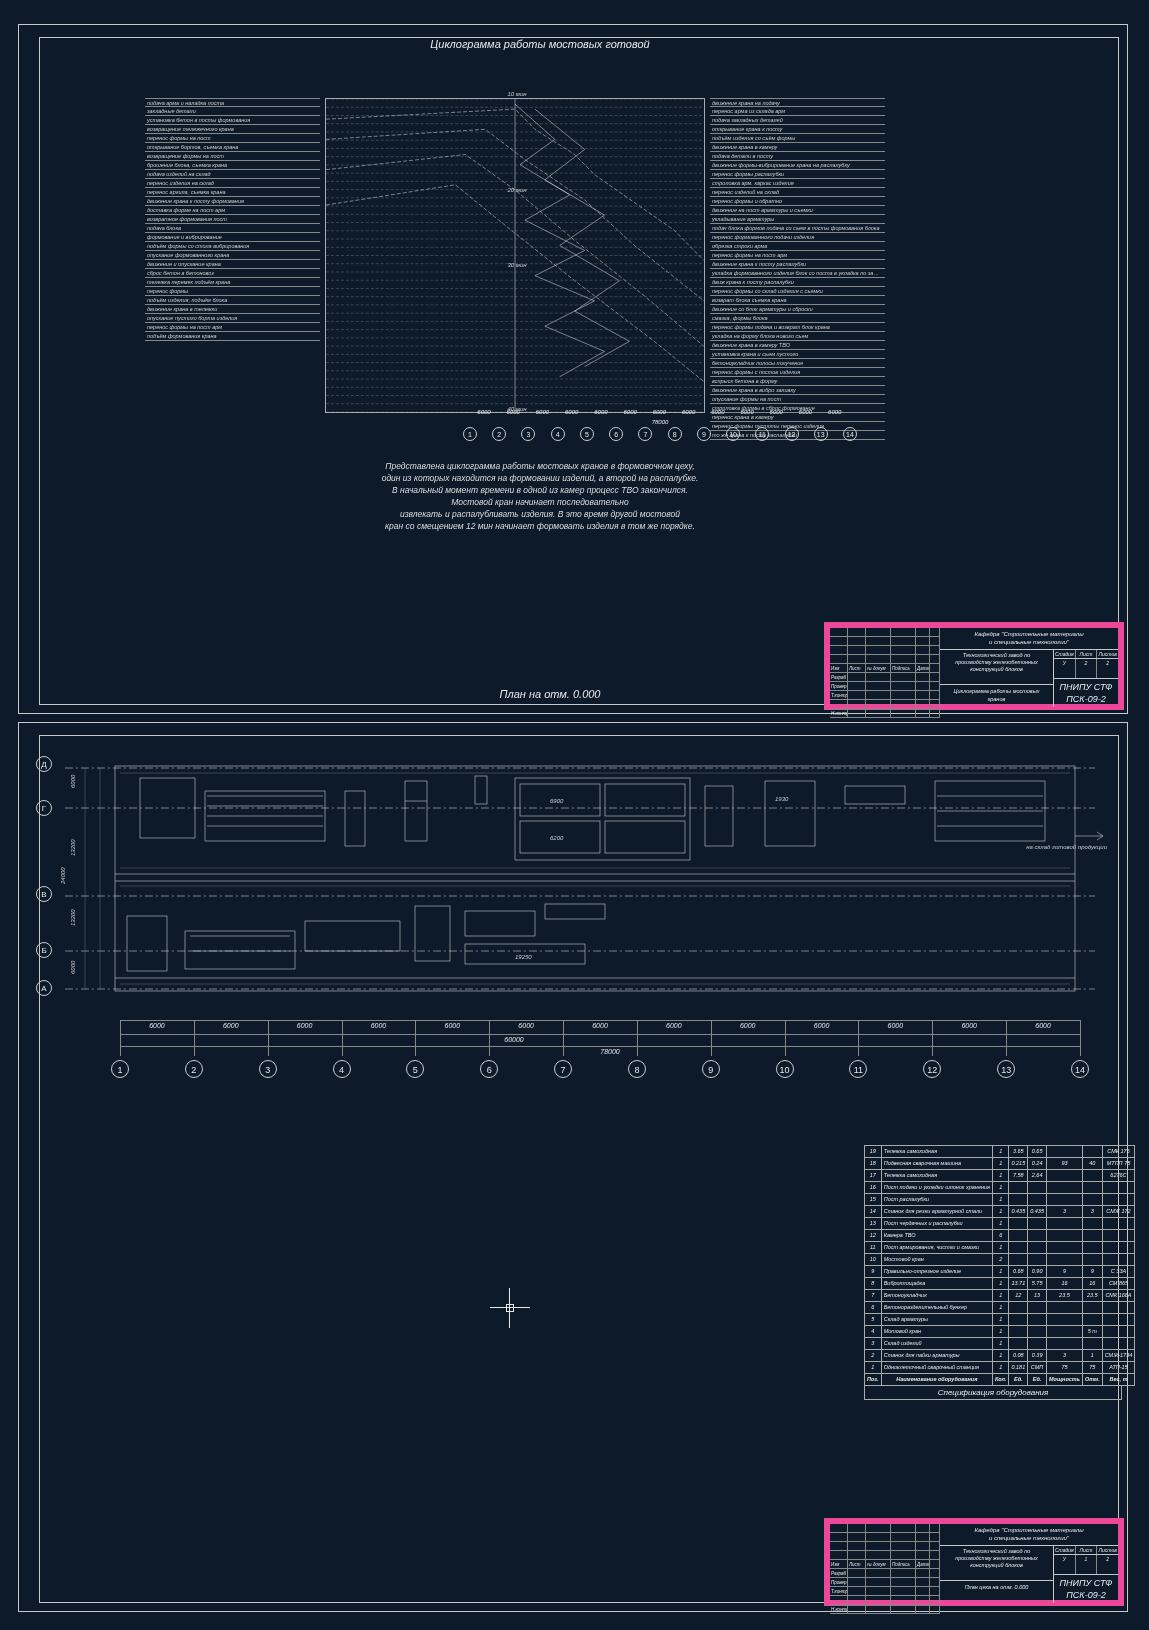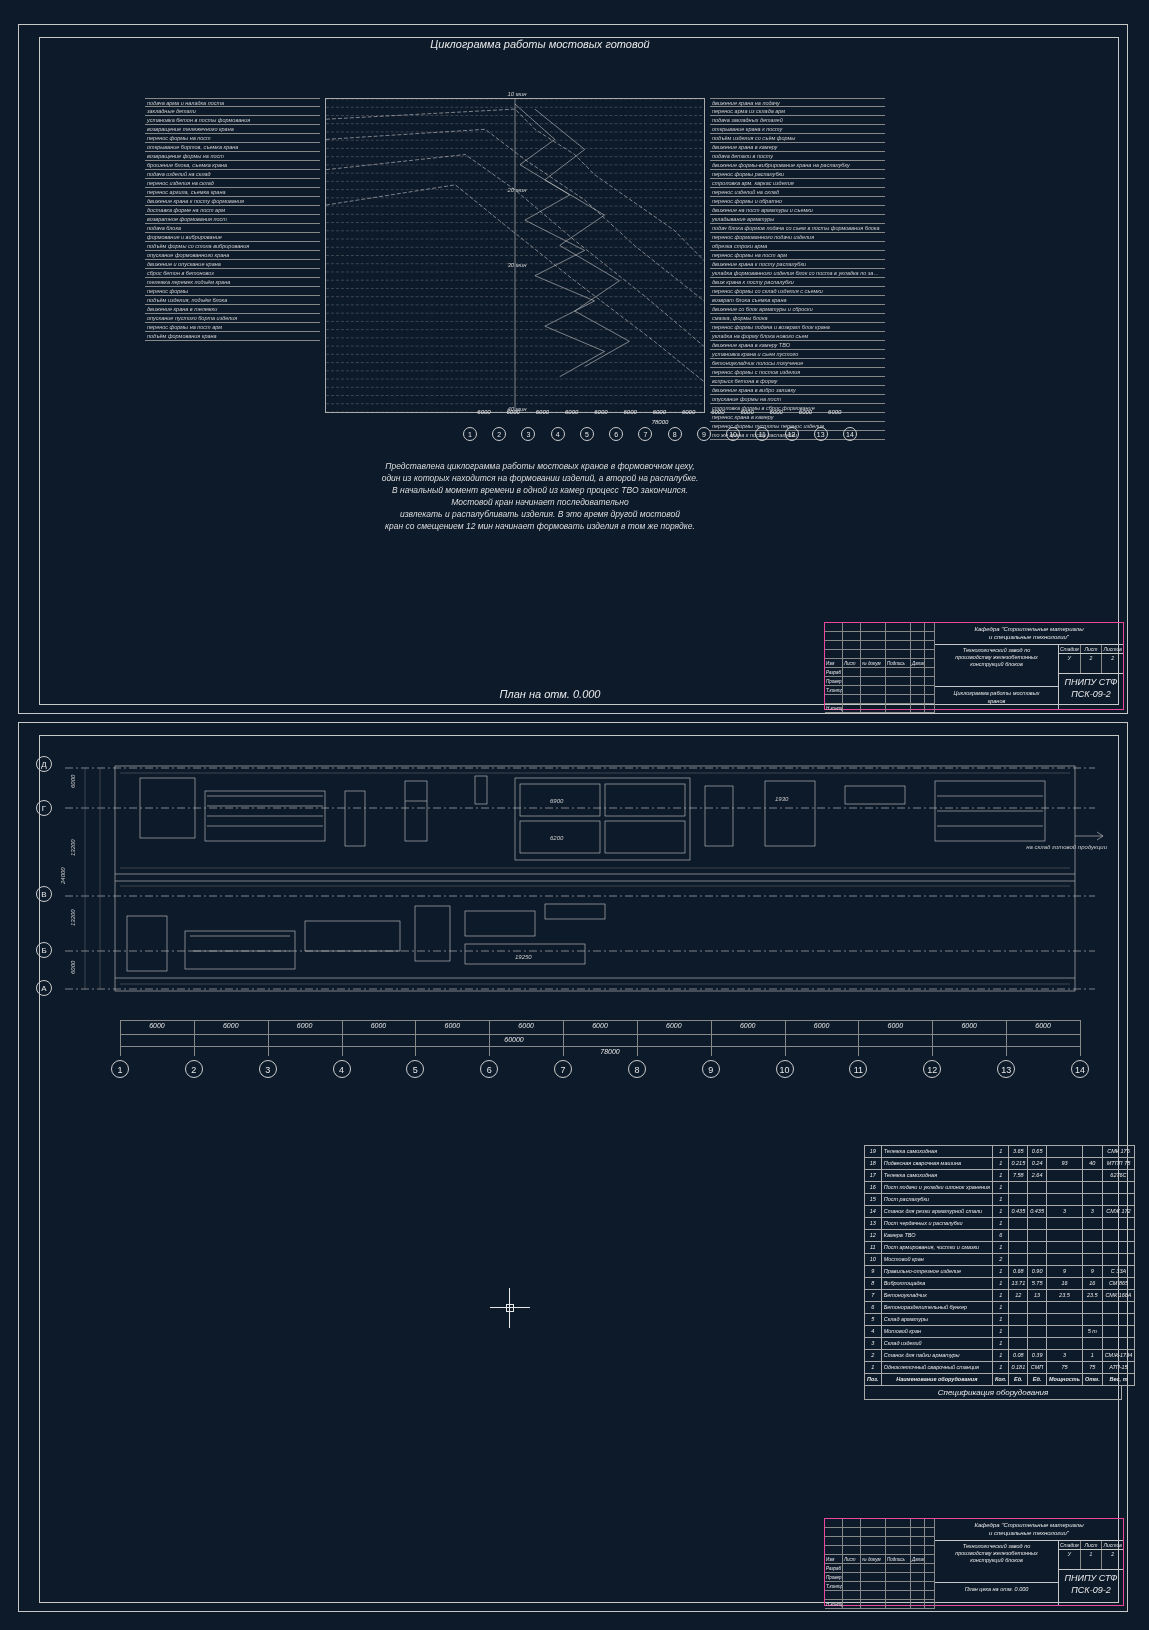--- a/index.html
+++ b/index.html
@@ -94,21 +94,21 @@
     font-size: 8.5px;
     font-style: italic;
     line-height: 12px;
     text-align: center;
     color: #ddd;
   }
   .title-block {
     position: absolute;
     right: 8px; bottom: 8px;
     width: 300px; height: 88px;
-    border: 1px solid #ec4899;
+    border: 6px solid #ec4899;
     font-size: 6px;
     font-style: italic;
     display: flex;
   }
   .tb-left {
     width: 110px;
     border-right: 1px solid #c8c8c8;
     display: grid;
     grid-template-columns: 18px 18px 25px 25px 14px 10px;
     grid-auto-rows: 9px;

